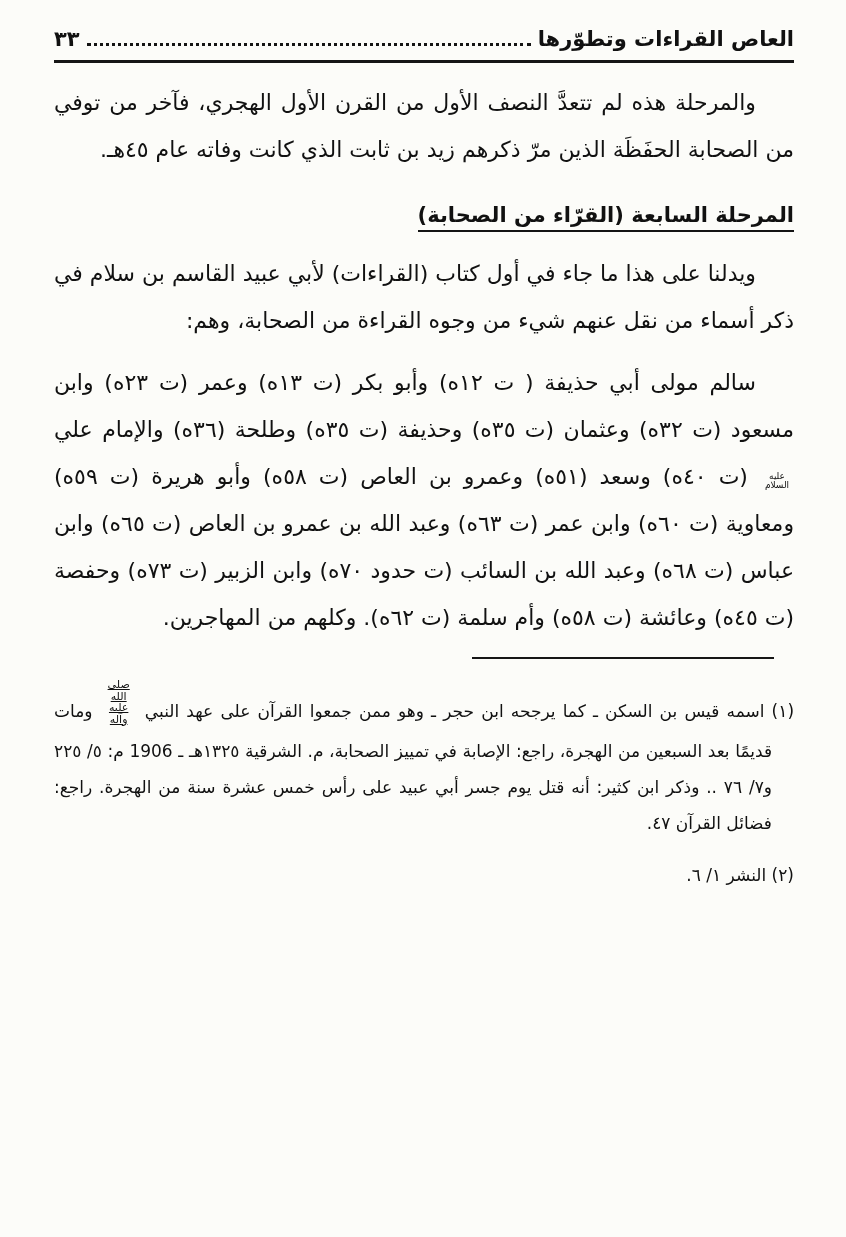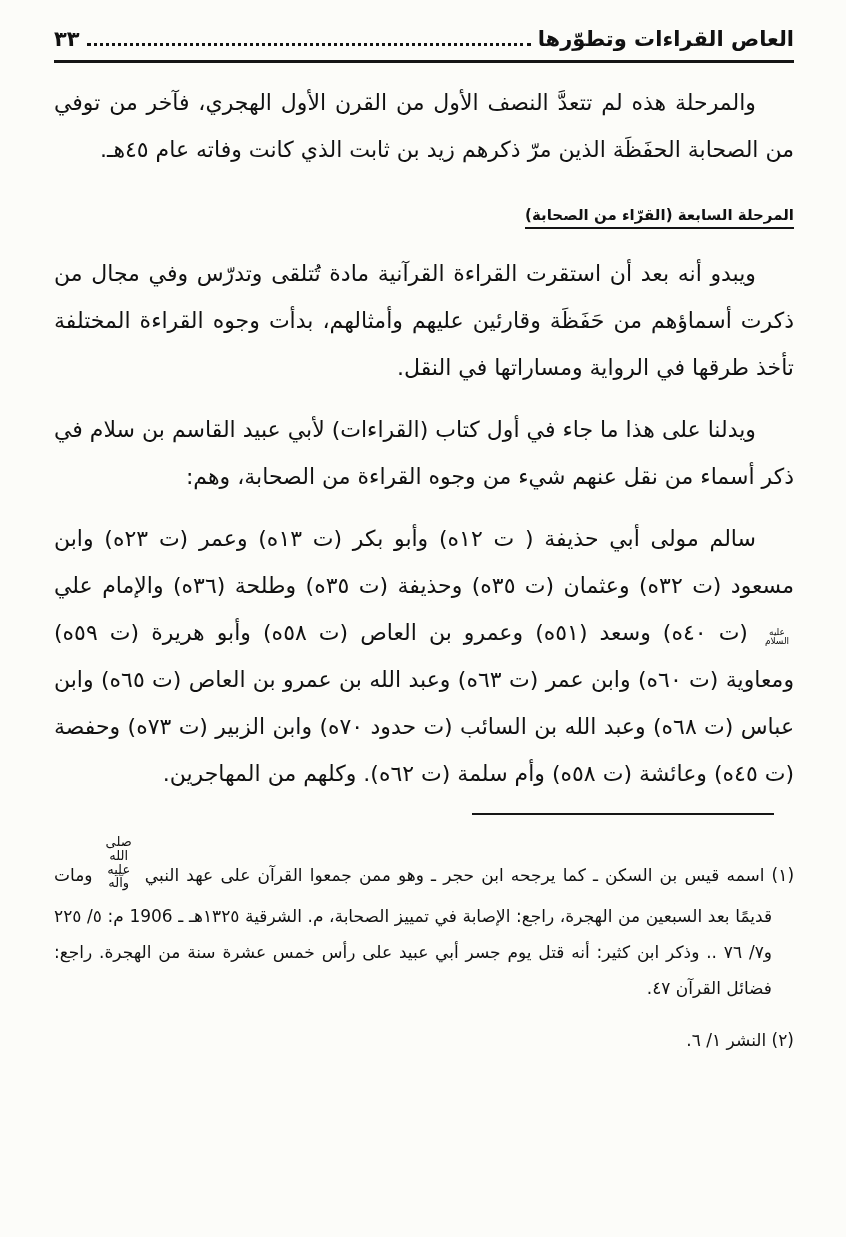--- a/index.html
+++ b/index.html
@@ -35,21 +35,21 @@
   .bodytext{margin-top:16px;}
   .bodytext p{
     margin:15px 0 0 0;
     font-size:22px;
     line-height:47px;
     text-align:justify;
     text-indent:38px;
   }
   .section-h{
     margin:22px 0 2px 0;
-    font-size:15px;
+    font-size:21px;
     line-height:40px;
     font-weight:bold;
     text-align:right;
   }
   .section-h .hd{
     border-bottom:2.5px solid #141414;
     padding-bottom:3px;
   }
   .fnref{
     font-size:13px;
@@ -61,21 +61,21 @@
     display:inline-block;
     width:30px;
     font-size:9px;
     line-height:1.05;
     text-align:center;
     vertical-align:-4px;
     margin:8px 2px;
     white-space:normal;
     text-indent:0;
   }
-  .honorific.prophet{width:34px;font-size:13px;vertical-align:-6px;}
+  .honorific.prophet{width:34px;font-size:11px;vertical-align:-6px;text-decoration:underline;}
   
   .fnotes{margin-top:16px;}
   .fn-rule{
     border:0;border-top:2.5px solid #161616;
     width:302px;
     margin:0 20px 0 auto; 
   }
   .fnotes p{
     margin:12px 0 0 0;
     font-size:17px;
@@ -97,21 +97,20 @@
     <span>٣٣</span>
   </header>
   <hr class="hdr-rule">
 
   <main class="bodytext">
 
     <p>والمرحلة هذه لم تتعدَّ النصف الأول من القرن الأول الهجري، فآخر من توفي من الصحابة الحفَظَة الذين مرّ ذكرهم زيد بن ثابت الذي كانت وفاته عام ٤٥هـ.</p>
 
     <h2 class="section-h"><span class="hd">المرحلة السابعة (القرّاء من الصحابة)</span></h2>
 
-    <p>ويبدو أنه بعد أن استقرت القراءة القرآنية مادة تُتلقى وتدرّس وفي مجال من ذكرت أسماؤهم من حَفَظَة وقارئين عليهم وأمثالهم، بدأت وجوه القراءة المختلفة تأخذ طرقها في الرواية ومساراتها في النقل.</p>
 
     <p>ويدلنا على هذا ما جاء في أول كتاب (القراءات) لأبي عبيد القاسم بن سلام في ذكر أسماء من نقل عنهم شيء من وجوه القراءة من الصحابة، وهم:</p>
 
     <p><span>سالم مولى أبي حذيفة ( ت ١٢ه) وأبو بكر (ت ١٣ه) وعمر (ت ٢٣ه) وابن مسعود (ت ٣٢ه) وعثمان (ت ٣٥ه) وحذيفة (ت ٣٥ه) وطلحة (٣٦ه) والإمام علي</span> <span class="honorific">عليه السلام</span> <span>(ت ٤٠ه) وسعد (٥١ه) وعمرو بن العاص (ت ٥٨ه) وأبو هريرة (ت ٥٩ه) ومعاوية (ت ٦٠ه) وابن عمر (ت ٦٣ه) وعبد الله بن عمرو بن العاص (ت ٦٥ه) وابن عباس (ت ٦٨ه) وعبد الله بن السائب (ت حدود ٧٠ه) وابن الزبير (ت ٧٣ه) وحفصة (ت ٤٥ه) وعائشة (ت ٥٨ه) وأم سلمة (ت ٦٢ه). وكلهم من المهاجرين.</span></p>
 
 
   </main>
 
   <footer class="fnotes">
     <hr class="fn-rule">

